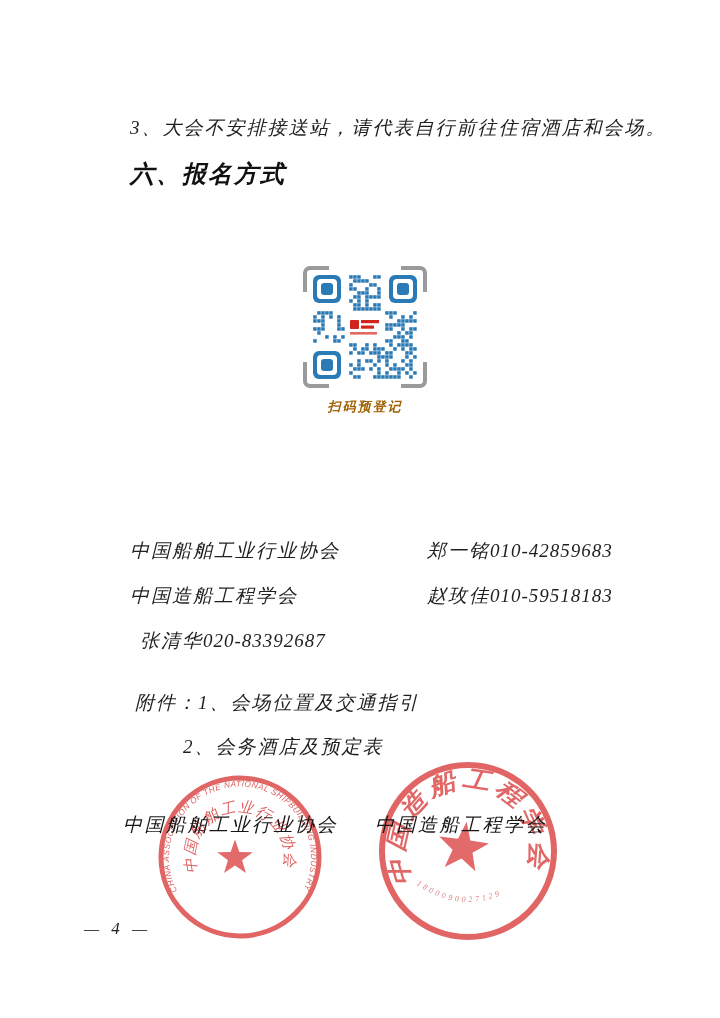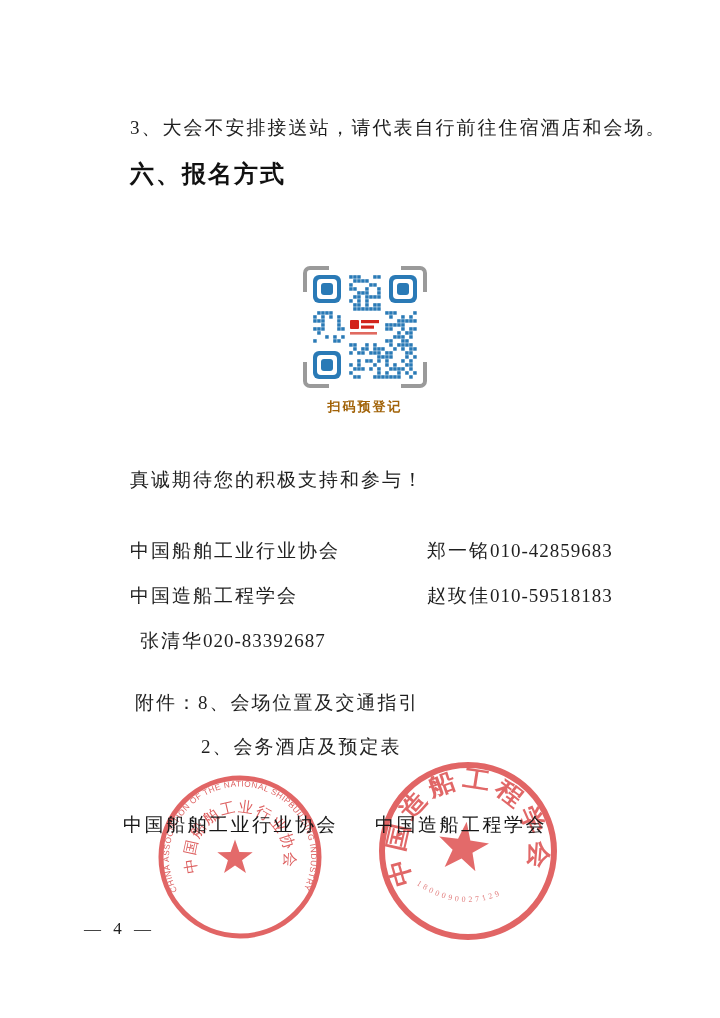--- a/index.html
+++ b/index.html
@@ -1,20 +1,21 @@
 <!DOCTYPE html>
 <html><head>
 <meta charset="utf-8">
 <style>
   html,body{margin:0;padding:0;background:#ffffff;}
   .page{
     position:relative;width:720px;height:1018px;margin:0 auto;
     background:#ffffff;overflow:hidden;
     font-family:"Liberation Serif","DejaVu Serif",serif;
     color:#1f1f1f;
+    font-style:italic;
   }
   .txt{position:absolute;font-size:19px;letter-spacing:2px;line-height:26px;white-space:nowrap;}
   .para{
     position:absolute;left:80px;width:562px;font-size:19px;letter-spacing:2px;
     line-height:41px;text-align:justify;text-indent:50px;white-space:normal;
   }
   .heading{
     position:absolute;font-family:"Liberation Sans","DejaVu Sans",sans-serif;
     font-weight:bold;font-size:24px;letter-spacing:2px;white-space:nowrap;color:#111;
   }
@@ -247,43 +248,42 @@
         <rect x="33" y="41" width="38" height="23" fill="#fff" rx="3"></rect>
         <rect x="37" y="45" width="9" height="9" fill="#d2241c" rx="1"></rect>
         <rect x="48" y="45" width="18" height="3.2" fill="#d2241c"></rect>
         <rect x="48" y="50.5" width="13" height="3.2" fill="#d2241c"></rect>
         <rect x="37" y="57" width="27" height="2.6" fill="#e06a60"></rect>
       </svg>
   </div>
   <div class="qr-label" style="color: #a16207;">扫码预登记</div>
 
 
-  <div class="txt" style="left:130px;top:467px;">真诚期待您的积极支持和参与！</div>
 
   <div class="contacts">
     <div class="contact-row">
       <span class="contact-org">中国船舶工业行业协会</span>
       <span class="contact-name">郑一铭</span>
       <span class="contact-phone">010-42859683</span>
     </div>
     <div class="contact-row">
       <span class="contact-org">中国造船工程学会</span>
       <span class="contact-name">赵玫佳</span>
       <span class="contact-phone">010-59518183</span>
     </div>
     <div class="contact-row">
       <span class="contact-name">张清华</span>
       <span class="contact-phone">020-83392687</span>
     </div>
   </div>
 
   <div class="attach-line" style="left:135px;top:690px;">
-    <span>附件：</span><span>8、会场位置及交通指引</span>
+    <span>附件：</span><span>1、会场位置及交通指引</span>
   </div>
-  <div class="attach-line" style="left:201px;top:734px;">
+  <div class="attach-line" style="left:183px;top:734px;">
     <span>2、会务酒店及预定表</span>
   </div>
 
   <svg class="stamp" style="left:155px;top:772px;" width="170" height="170" viewBox="0 0 170 170">
     <defs>
       <path id="arcEn" d="M 23.2 120.5 A 71 71 0 1 1 146.8 120.5" fill="none"></path>
       <path id="arcCnL" d="M 42.7 100.4 A 45 45 0 1 1 127.3 100.4" fill="none"></path>
     </defs>
     <circle cx="85" cy="85" r="79" fill="none" stroke="#dd4f4f" stroke-width="5"></circle>
     <text font-size="8.2" fill="#d84848" font-family="'Liberation Sans',sans-serif" letter-spacing="0.5">

